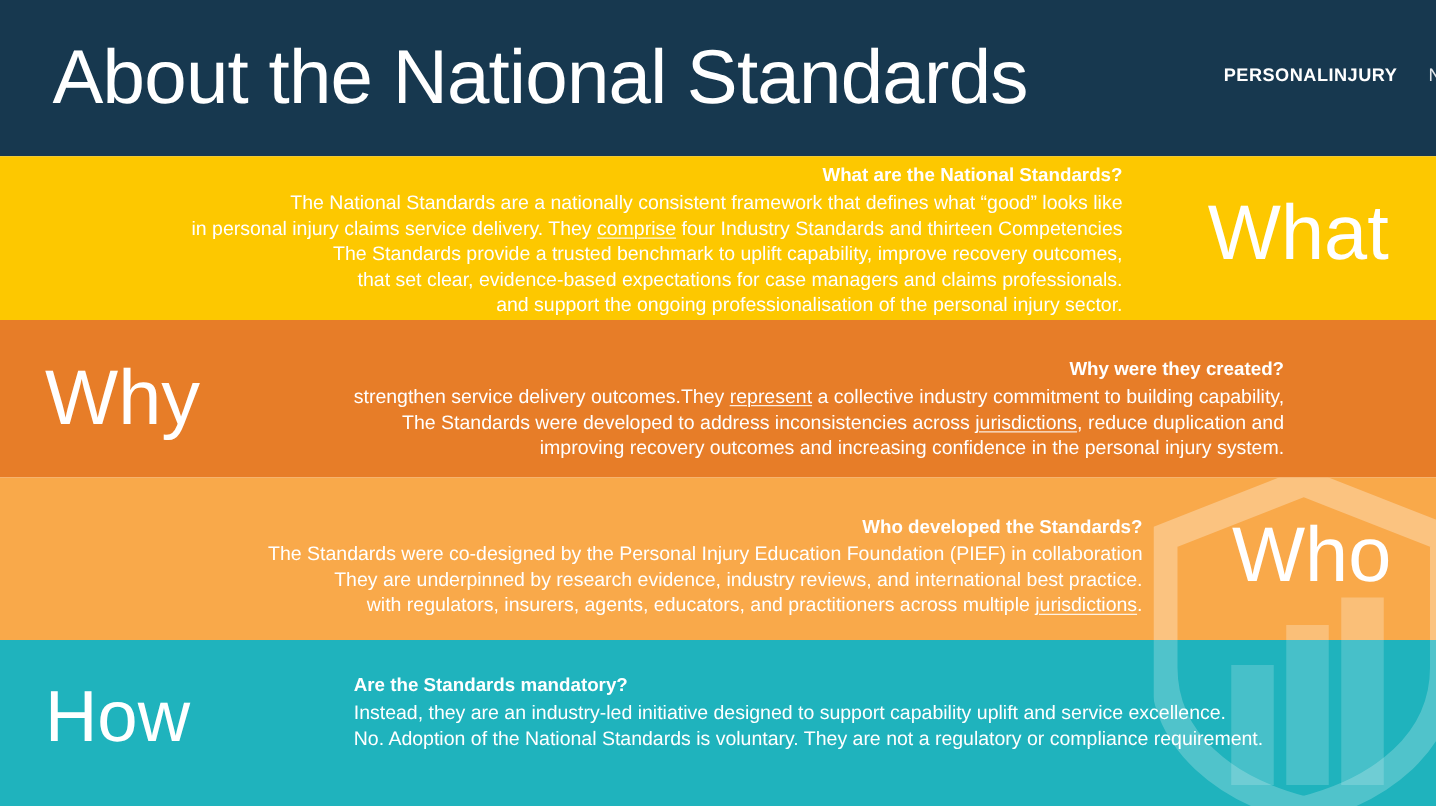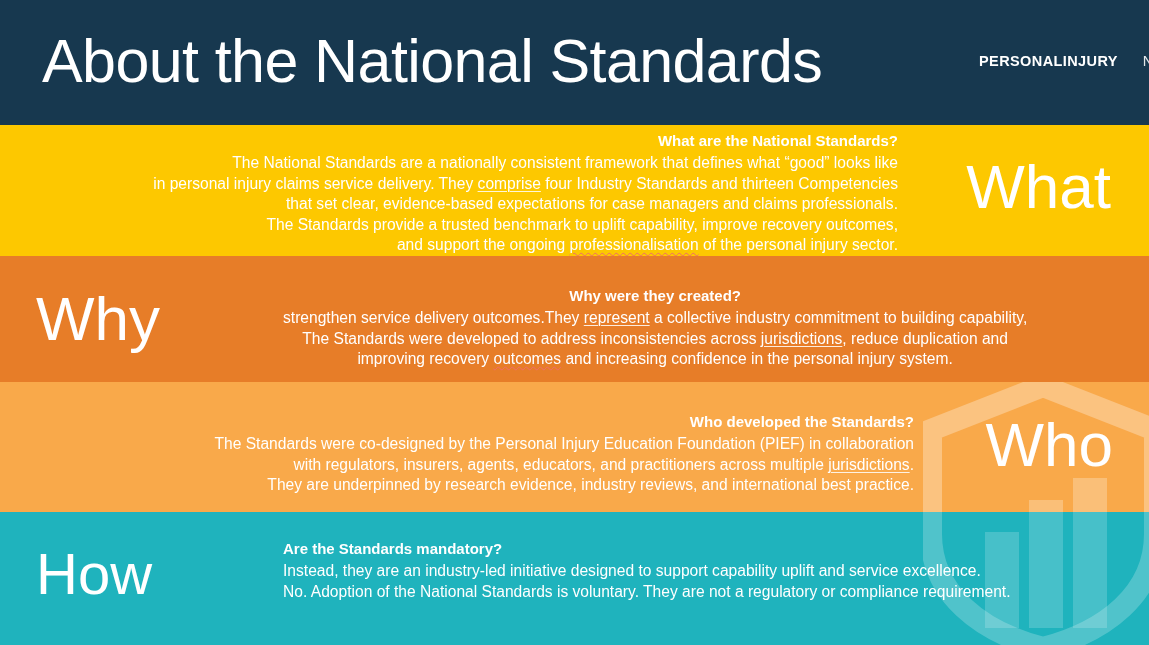--- a/index.html
+++ b/index.html
@@ -119,27 +119,26 @@
     margin: 0 0 2px 0;
   }
   .copy .line {
     font-size: 15.6px;
     font-weight: 400;
     line-height: 20.5px;
     white-space: nowrap;
   }
 
   .copy-what { right: 251px; top: 131px; text-align: right; }
-  .copy-why  { left: 257px;  top: 286px; text-align: center;  }
+  .copy-why  { left: 257px;  top: 286px; text-align: right;  }
   .copy-who  { right: 235px; top: 412px; text-align: right; }
   .copy-how  { left: 257px;  top: 539px; text-align: left;  }
 
   
   .sp-red {
-    text-decoration: underline;
     text-decoration-style: wavy;
     text-decoration-color: #f06a6a;
     text-decoration-thickness: 1px;
     text-underline-offset: 2px;
   }
   .sp-grey {
     text-decoration: underline;
     text-decoration-style: solid;
     text-decoration-color: rgba(255,255,255,0.85);
     text-decoration-thickness: 1px;
@@ -171,22 +170,22 @@
       </div>
     </div>
   </div>
 
   <div class="band band-what"></div>
   <div class="keyword kw-what">What</div>
   <div class="copy copy-what">
     <div class="q">What are the National Standards?</div>
     <div class="line">The National Standards are a nationally consistent framework that defines what “good” looks like</div>
     <div class="line">in personal injury claims service delivery. They <span class="sp-grey">comprise</span> four Industry Standards and thirteen Competencies</div>
+    <div class="line">The Standards provide a trusted benchmark to uplift capability, improve recovery outcomes,</div>
     <div class="line">that set clear, evidence-based expectations for case managers and claims professionals.</div>
-    <div class="line">The Standards provide a trusted benchmark to uplift capability, improve recovery outcomes,</div>
     <div class="line">and support the ongoing <span class="sp-red">professionalisation</span> of the personal injury sector.</div>
   </div>
 
   <div class="band band-why"></div>
   <div class="keyword kw-why">Why</div>
   <div class="copy copy-why">
     <div class="q">Why were they created?</div>
     <div class="line">strengthen service delivery outcomes.They <span class="sp-grey">represent</span> a collective industry commitment to building capability,</div>
     <div class="line">The Standards were developed to address inconsistencies across <span class="sp-grey">jurisdictions</span>, reduce duplication and</div>
     <div class="line">improving recovery <span class="sp-red">outcomes</span> and increasing confidence in the personal injury system.</div>
@@ -197,22 +196,22 @@
       <path d="M120 4 L232 48 L232 152 C232 212 182 250 120 266 C58 250 8 212 8 152 L8 48 Z" fill="none" stroke="rgba(255,255,255,0.30)" stroke-width="22"></path>
       <rect x="62" y="150" width="34" height="96" fill="rgba(255,255,255,0.26)"></rect>
       <rect x="106" y="118" width="34" height="128" fill="rgba(255,255,255,0.26)"></rect>
       <rect x="150" y="96" width="34" height="150" fill="rgba(255,255,255,0.26)"></rect>
     </svg>
   </div>
   <div class="keyword kw-who">Who</div>
   <div class="copy copy-who">
     <div class="q">Who developed the Standards?</div>
     <div class="line">The Standards were co-designed by the Personal Injury Education Foundation (PIEF) in collaboration</div>
+    <div class="line">They are underpinned by research evidence, industry reviews, and international best practice.</div>
     <div class="line">with regulators, insurers, agents, educators, and practitioners across multiple <span class="sp-grey">jurisdictions</span>.</div>
-    <div class="line">They are underpinned by research evidence, industry reviews, and international best practice.</div>
   </div>
 
   <div class="band band-how">
     <svg class="watermark" style="top:-130px;" viewBox="0 0 240 270">
       <path d="M120 4 L232 48 L232 152 C232 212 182 250 120 266 C58 250 8 212 8 152 L8 48 Z" fill="none" stroke="rgba(255,255,255,0.22)" stroke-width="22"></path>
       <rect x="62" y="150" width="34" height="96" fill="rgba(255,255,255,0.18)"></rect>
       <rect x="106" y="118" width="34" height="128" fill="rgba(255,255,255,0.18)"></rect>
       <rect x="150" y="96" width="34" height="150" fill="rgba(255,255,255,0.18)"></rect>
     </svg>
   </div>

